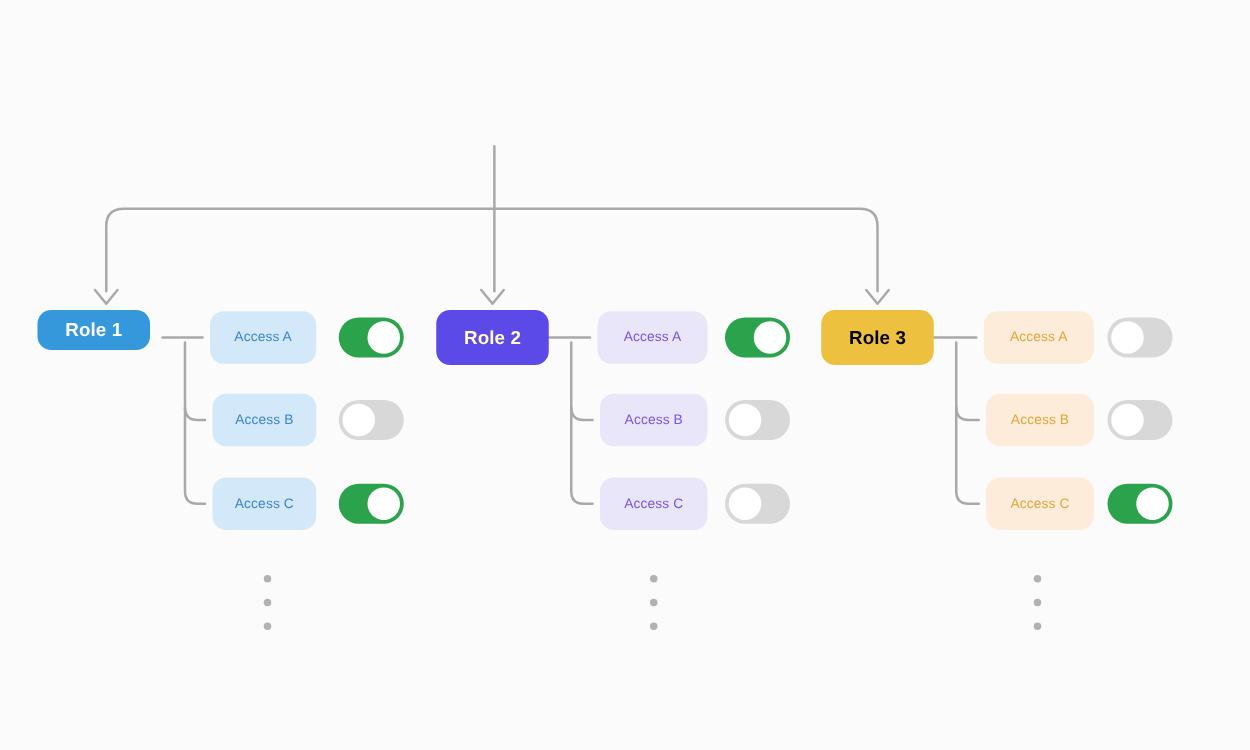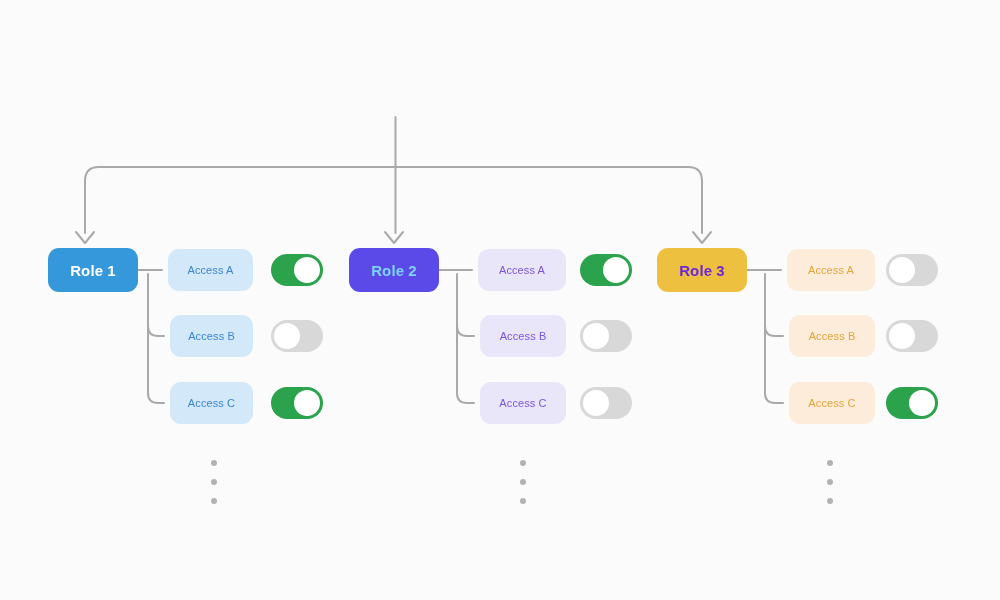--- a/index.html
+++ b/index.html
@@ -144,21 +144,21 @@
       <path d="M 457 326 Q 457 336 467 336 L 474 336" fill="none" stroke="#a9a9a9" stroke-width="2" stroke-linecap="round" stroke-linejoin="round"></path>
       <path d="M 395.5 167 Q 409.5 167 409.5 167 L 688 167 Q 702 167 702 181 L 702 233" fill="none" stroke="#a9a9a9" stroke-width="2" stroke-linecap="round" stroke-linejoin="round"></path>
       <path d="M 693 232 L 702 243 L 711 232" fill="none" stroke="#a9a9a9" stroke-width="2" stroke-linecap="round" stroke-linejoin="round"></path>
       <path d="M 747 270 L 781 270" fill="none" stroke="#a9a9a9" stroke-width="2" stroke-linecap="round" stroke-linejoin="round"></path>
       <path d="M 765 274 L 765 393 Q 765 403 775 403 L 783 403" fill="none" stroke="#a9a9a9" stroke-width="2" stroke-linecap="round" stroke-linejoin="round"></path>
       <path d="M 765 326 Q 765 336 775 336 L 783 336" fill="none" stroke="#a9a9a9" stroke-width="2" stroke-linecap="round" stroke-linejoin="round"></path>
     </svg>
 
 
   <div id="nodes">
-      <div class="role-node" style="left: 48px; top: 248px; width: 90px; height: 44px; background: rgb(52, 152, 219);">
+      <div class="role-node" style="left: 30px; top: 248px; width: 90px; height: 32px; background: rgb(52, 152, 219);">
         <span class="label" style="color: rgb(255, 255, 255);">Role 1</span>
       </div>
       <div class="access-chip" style="left: 168px; top: 249px; width: 85px; background: rgb(211, 232, 248);">
         <span class="label" style="color: rgb(58, 134, 212);">Access A</span>
       </div>
       <div class="toggle on" style="left: 271px; top: 254px; background: rgb(43, 162, 76);">
         <div class="knob" style="background: rgb(255, 255, 255);"></div>
       </div>
       <div class="access-chip" style="left: 170px; top: 315px; width: 83px; background: rgb(211, 232, 248);">
         <span class="label" style="color: rgb(58, 134, 212);">Access B</span>
@@ -171,21 +171,21 @@
       </div>
       <div class="toggle on" style="left: 271px; top: 387px; background: rgb(43, 162, 76);">
         <div class="knob" style="background: rgb(255, 255, 255);"></div>
       </div>
       <div class="ellipsis" style="left: 211px; top: 460px;">
         <div class="dot" style="background: rgb(176, 178, 181);"></div>
         <div class="dot" style="background: rgb(176, 178, 181);"></div>
         <div class="dot" style="background: rgb(176, 178, 181);"></div>
       </div>
       <div class="role-node" style="left: 349px; top: 248px; width: 90px; height: 44px; background: rgb(91, 74, 232);">
-        <span class="label" style="color: #7dd3fc;">Role 2</span>
+        <span class="label" style="color: #fef9c3;">Role 2</span>
       </div>
       <div class="access-chip" style="left: 478px; top: 249px; width: 88px; background: rgb(234, 230, 250);">
         <span class="label" style="color: rgb(122, 84, 223);">Access A</span>
       </div>
       <div class="toggle on" style="left: 580px; top: 254px; background: rgb(43, 162, 76);">
         <div class="knob" style="background: rgb(255, 255, 255);"></div>
       </div>
       <div class="access-chip" style="left: 480px; top: 315px; width: 86px; background: rgb(234, 230, 250);">
         <span class="label" style="color: rgb(122, 84, 223);">Access B</span>
       </div>
@@ -197,21 +197,21 @@
       </div>
       <div class="toggle off" style="left: 580px; top: 387px; background: rgb(216, 216, 216);">
         <div class="knob" style="background: rgb(255, 255, 255);"></div>
       </div>
       <div class="ellipsis" style="left: 520px; top: 460px;">
         <div class="dot" style="background: rgb(176, 178, 181);"></div>
         <div class="dot" style="background: rgb(176, 178, 181);"></div>
         <div class="dot" style="background: rgb(176, 178, 181);"></div>
       </div>
       <div class="role-node" style="left: 657px; top: 248px; width: 90px; height: 44px; background: rgb(238, 192, 63);">
-        <span class="label" style="color: #6d28d9;">Role 3</span>
+        <span class="label" style="color: #000000;">Role 3</span>
       </div>
       <div class="access-chip" style="left: 787px; top: 249px; width: 88px; background: rgb(253, 236, 217);">
         <span class="label" style="color: rgb(224, 166, 58);">Access A</span>
       </div>
       <div class="toggle off" style="left: 886px; top: 254px; background: rgb(216, 216, 216);">
         <div class="knob" style="background: rgb(255, 255, 255);"></div>
       </div>
       <div class="access-chip" style="left: 789px; top: 315px; width: 86px; background: rgb(253, 236, 217);">
         <span class="label" style="color: rgb(224, 166, 58);">Access B</span>
       </div>

